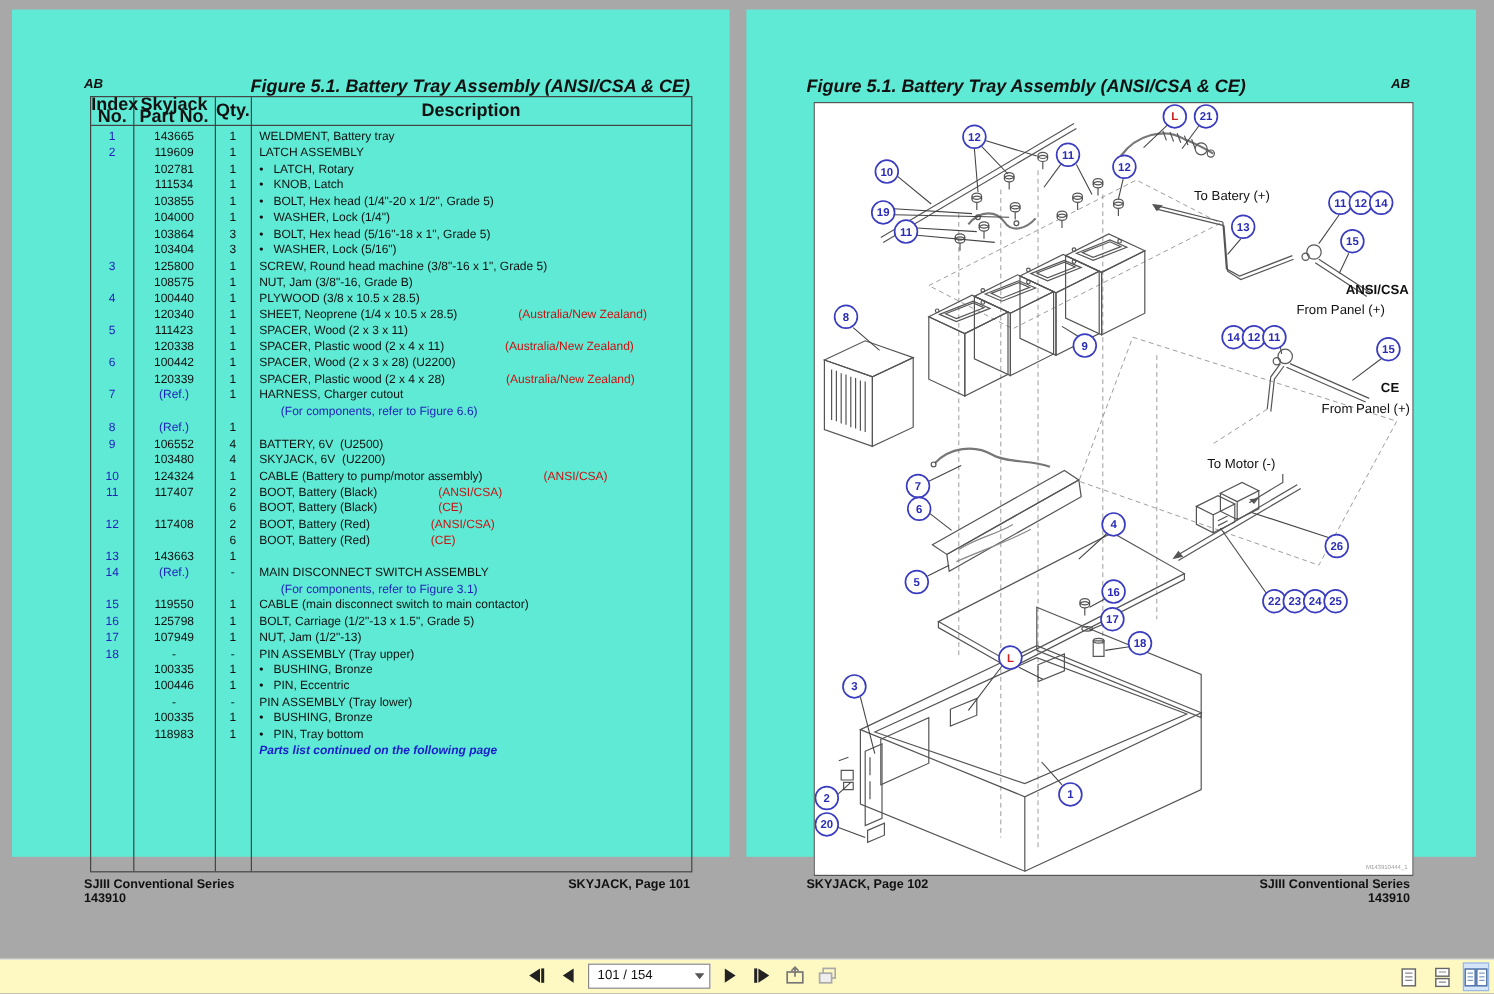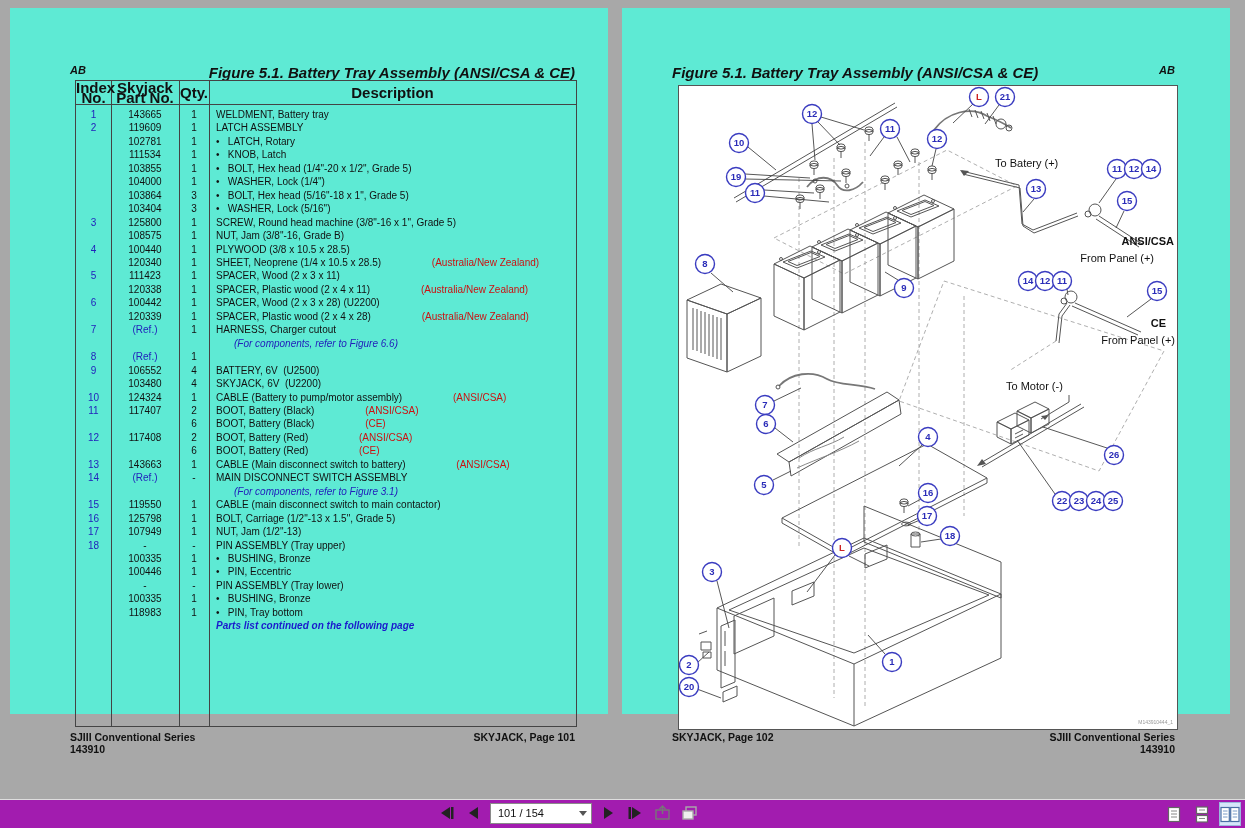--- a/index.html
+++ b/index.html
@@ -24,21 +24,21 @@
   .tbody{position:relative;padding-top:3px;font-size:10px;color:#111;}
   .trow{display:flex;line-height:13.45px;}
   .cell{flex-shrink:0;}
   .cidx{width:35px;text-align:center;color:#2222bb;}
   .cpart{width:68px;text-align:center;}
   .cpart.blue{color:#2222bb;}
   .cqty{width:30px;text-align:center;}
   .cdesc{flex:1;padding-left:7px;}
   .dmain{white-space:pre-wrap;}
   .dred{color:#cc1111;font-weight:normal;padding-left:48px;}
-  .dnote{color:#2222bb;padding-left:18px;font-style:italic;}
+  .dnote{color:#2222bb;padding-left:18px;}
   .cont{color:#1a1acc;font-weight:bold;font-style:italic;}
   .footer-l{position:absolute;left:60px;top:723px;font-size:10.5px;font-weight:bold;color:#111;line-height:12px;}
   .footer-r{position:absolute;right:33px;top:723px;font-size:10.5px;font-weight:bold;color:#111;text-align:right;line-height:12px;}
 
   
   #page-right .fig-title{left:50px;top:56px;}
   #page-right .hdr-ab{right:55px;top:56px;}
   .diagram-box{position:absolute;left:56px;top:77px;width:498px;height:643px;border:1px solid #555;background:#fff;}
   #page-right .footer-l{left:50px;}
   #page-right .footer-r{right:55px;}
@@ -49,21 +49,21 @@
   svg .lead{stroke:#444;stroke-width:0.9;fill:none;}
   svg .fillb{fill:#555;stroke:none;}
   svg .co{fill:#fff;stroke:#3a3cc0;stroke-width:1.4;}
   svg .cot{fill:#2a2cb8;stroke:none;font-family:"Liberation Sans",sans-serif;font-size:9.5px;font-weight:bold;text-anchor:middle;}
   svg .cot.red{fill:#cc2222;}
   svg .dlab{fill:#111;font-family:"Liberation Sans",sans-serif;font-size:11px;}
   svg .dlab.b{font-weight:bold;}
   svg .wmark{fill:#999;font-family:"Liberation Sans",sans-serif;font-size:5px;text-anchor:end;}
 
   
-  .toolbar{position:absolute;left:0;bottom:0;width:1245px;height:28px;background:#a21caf;
+  .toolbar{position:absolute;left:0;bottom:0;width:1245px;height:28px;background:#fef9c3;
            border-top:1px solid #dedede;}
   .nav-cluster{position:absolute;left:436px;top:2px;display:flex;align-items:center;gap:5px;}
   .tbtn{width:22px;height:22px;display:flex;align-items:center;justify-content:center;background:transparent;border:none;padding:0;}
   .pagebox{width:100px;height:19px;background:#fff;border:1px solid #8a8a8a;display:flex;align-items:center;position:relative;}
   .pagebox input{border:none;outline:none;width:78px;font:11px "Liberation Sans",sans-serif;color:#111;padding:0 0 0 7px;background:transparent;}
   .caret{position:absolute;right:4px;top:7px;width:0;height:0;border-left:4px solid transparent;border-right:4px solid transparent;border-top:5px solid #555;}
   .view-cluster{position:absolute;right:4px;top:2px;display:flex;align-items:center;gap:6px;}
   .vbtn{width:22px;height:24px;display:flex;align-items:center;justify-content:center;background:transparent;border:1px solid transparent;padding:0;}
   .vbtn.active{background:#d6e6fa;border:1px solid #9bb9dd;}
 </style>
@@ -237,21 +237,20 @@
         <div class="trow">
           <div class="cell cidx"></div>
           <div class="cell cpart"></div>
           <div class="cell cqty">6</div>
           <div class="cell cdesc"><span class="dmain">BOOT, Battery (Red)</span><span class="dred"> (CE)</span></div>
         </div>
         <div class="trow">
           <div class="cell cidx">13</div>
           <div class="cell cpart">143663</div>
           <div class="cell cqty">1</div>
-          <div class="cell cdesc"><span class="dmain">CABLE (Main disconnect switch to battery)</span><span class="dred"> (ANSI/CSA)</span></div>
         </div>
         <div class="trow">
           <div class="cell cidx">14</div>
           <div class="cell cpart blue">(Ref.)</div>
           <div class="cell cqty">-</div>
           <div class="cell cdesc"><span class="dmain">MAIN DISCONNECT SWITCH ASSEMBLY</span><div class="dnote">(For components, refer to Figure 3.1)</div></div>
         </div>
         <div class="trow">
           <div class="cell cidx">15</div>
           <div class="cell cpart">119550</div>

